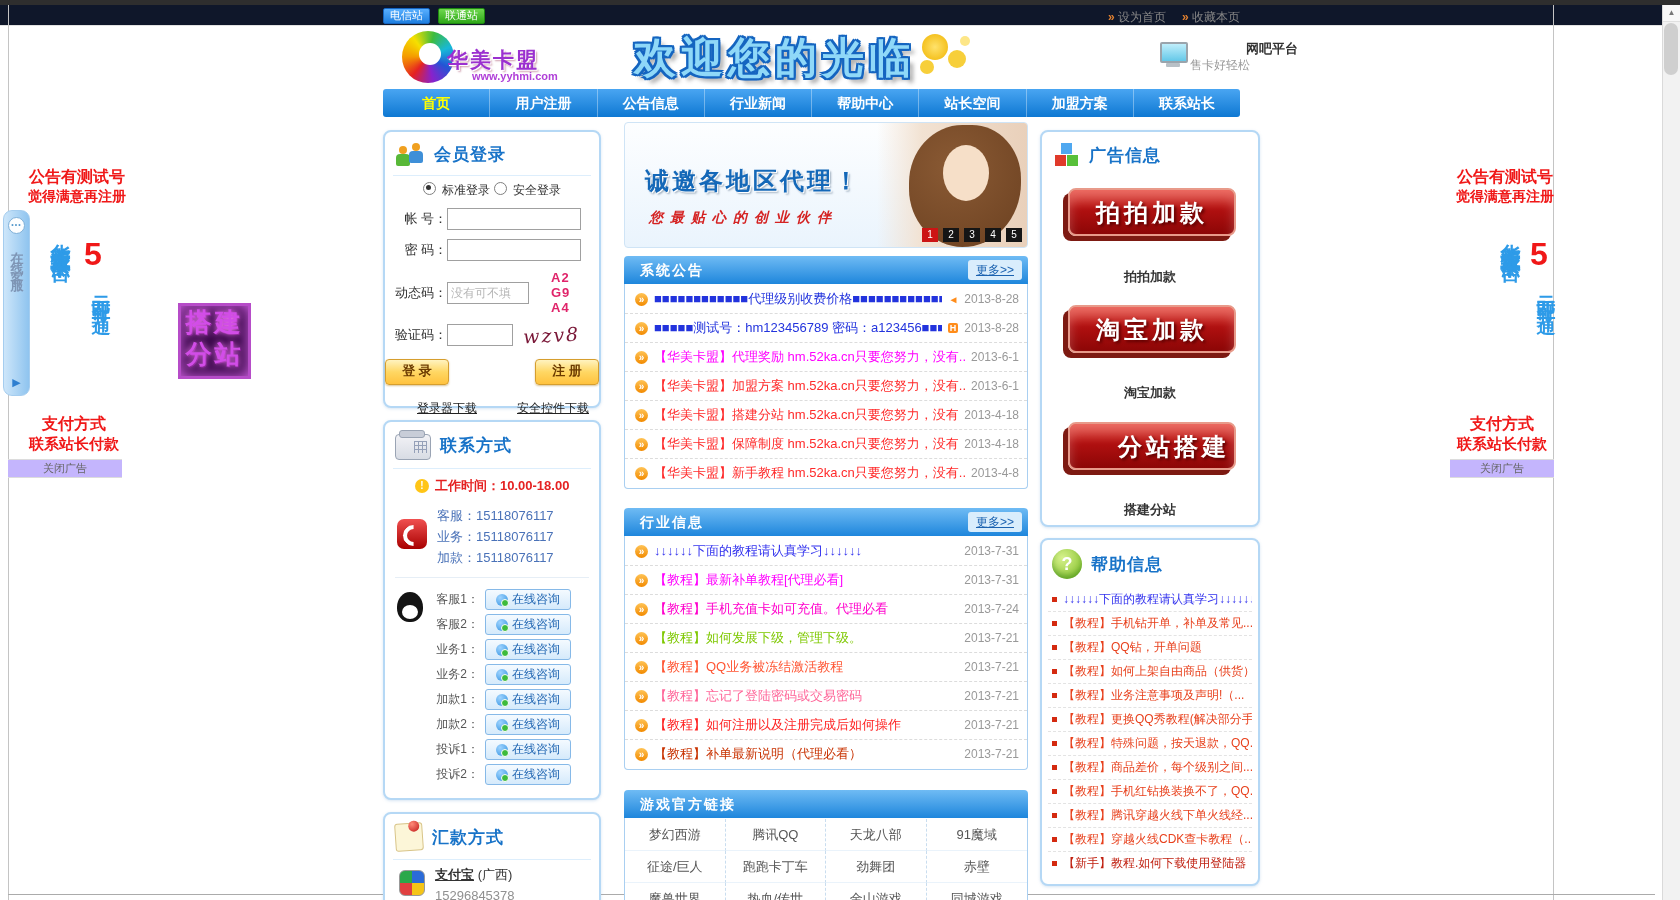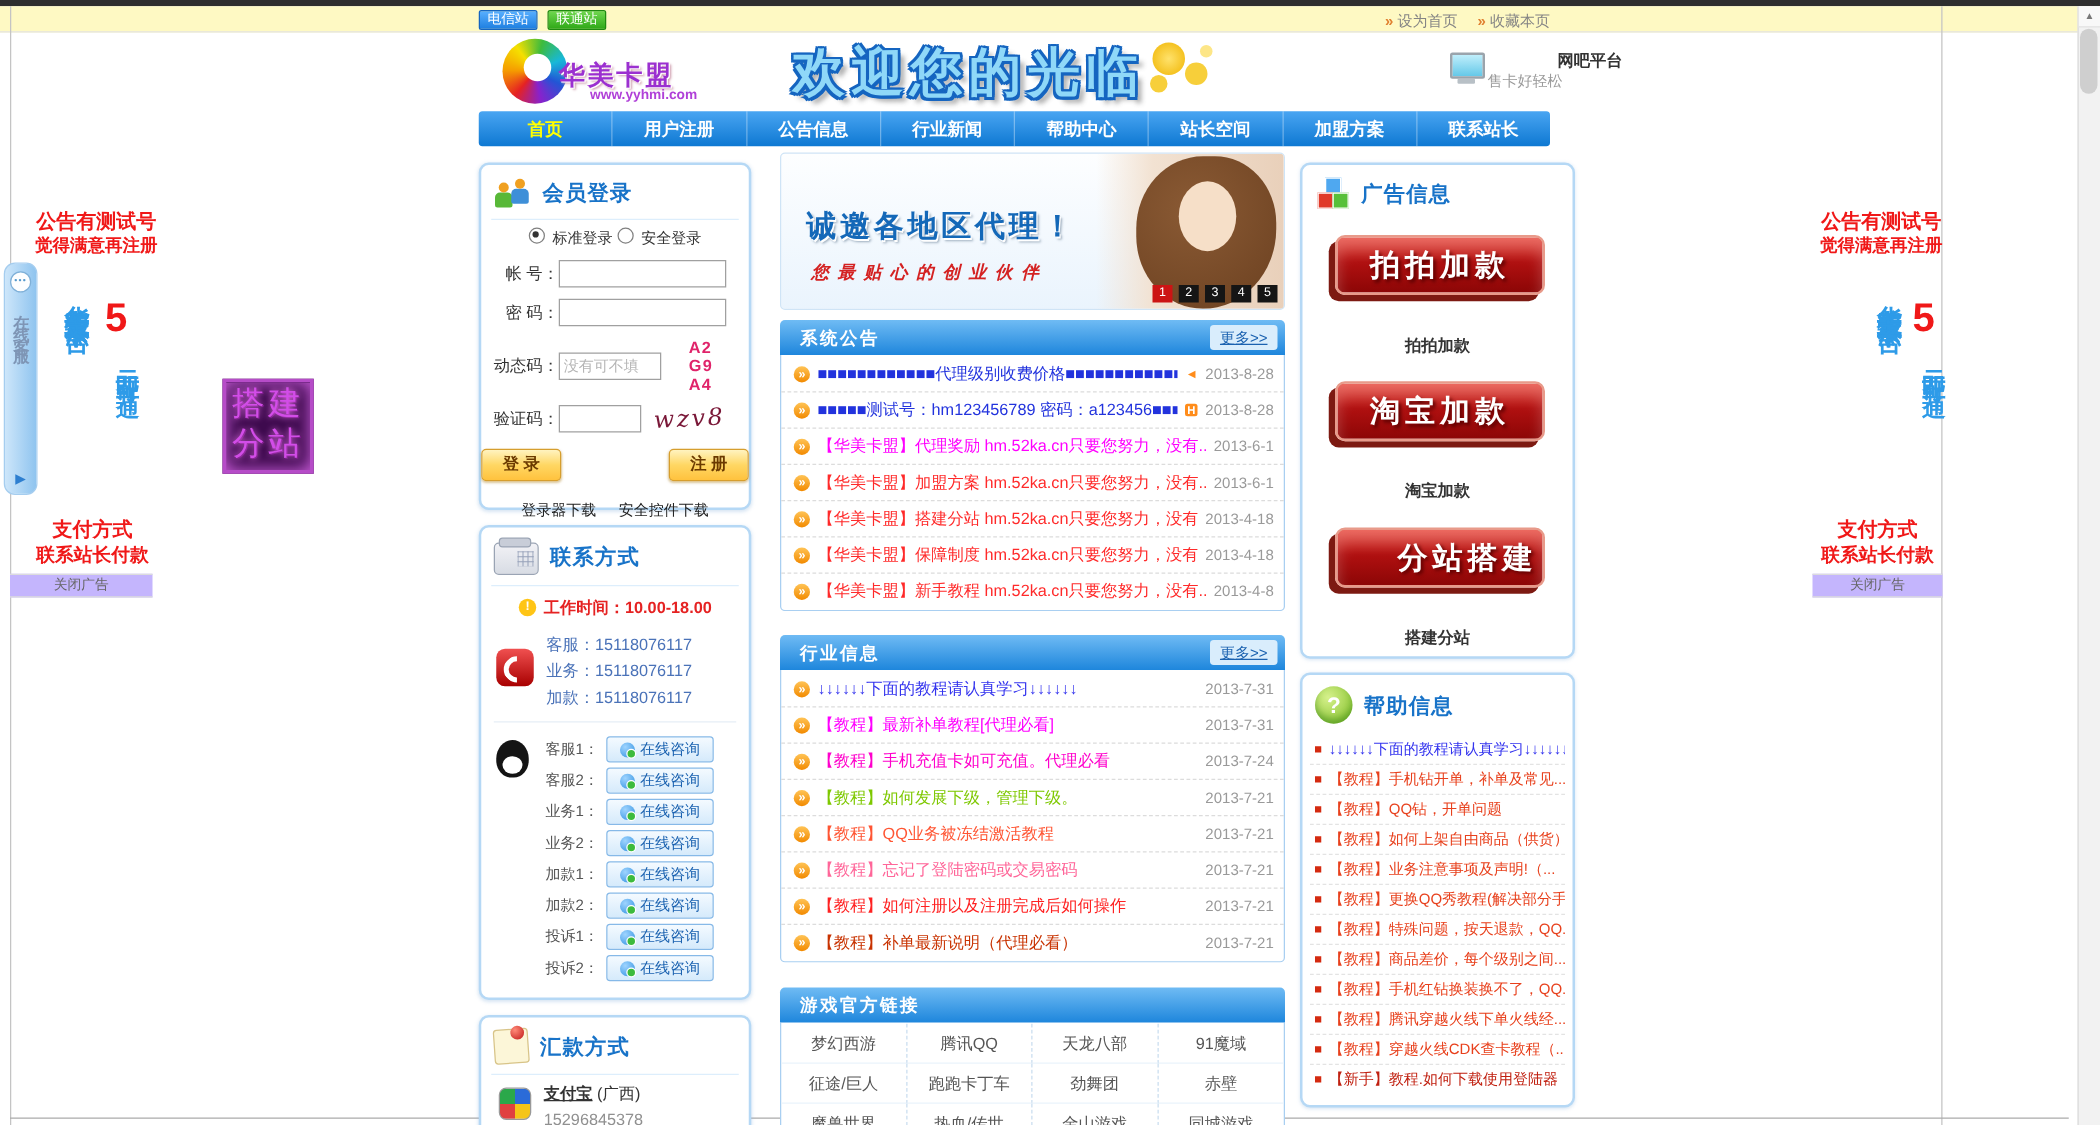--- a/index.html
+++ b/index.html
@@ -1,21 +1,21 @@
 <!DOCTYPE html>
 <html><head>
 <meta charset="utf-8">
 <style>
   html,body{margin:0;padding:0;background:#fff;}
   #page{position:relative;width:1680px;height:900px;background:#fff;overflow:hidden;
         font-family:"Liberation Sans","DejaVu Sans",sans-serif;}
   .abs{position:absolute;}
   
   .topstrip{left:0;top:0;width:100%;height:5px;background:#2e2e2e;}
-  .utility{left:0;top:5px;width:100%;height:20px;background:#fef9c3;border-bottom:1px solid #e2e2e2;text-decoration:underline;}
+  .utility{left:0;top:5px;width:100%;height:20px;background:#0f172a;border-bottom:1px solid #e2e2e2;text-decoration:underline;}
   .tbtn{position:absolute;top:3px;height:14px;line-height:13px;font-size:11px;color:#fff;padding:0 6px;border-radius:2px;cursor:pointer;}
   .tbtn.blue{left:383px;background:linear-gradient(#58afff,#1e7fe0);border:1px solid #1565c0;}
   .tbtn.green{left:438px;background:linear-gradient(#6fd84f,#2fa818);border:1px solid #1e8a10;}
   .toplinks{position:absolute;right:440px;top:4px;display:flex;gap:16px;font-size:12px;color:#858585;}
   .toplinks span{cursor:pointer;}
   .toplinks span::before{content:"» ";color:#e08030;font-weight:bold;}
   .vline{width:1px;background:#c4c4c4;top:5px;height:895px;}
   .hline-bottom{left:8px;top:894px;width:1647px;height:1px;background:#ababab;}
   
   .scroll{right:0;top:5px;width:17px;height:895px;background:#f2f2f2;border-left:1px solid #dadada;}
@@ -68,21 +68,21 @@
   .inp.tiny{width:58px;}
   .inp::placeholder{color:#b5b5b5;}
   .radiorow{display:flex;justify-content:center;align-items:flex-start;gap:4px;margin-top:6px;font-size:12px;color:#333;}
   .radio{width:11px;height:11px;border:1px solid #808080;border-radius:50%;background:#fff;position:relative;margin-right:2px;cursor:pointer;}
   .radio.sel::after{content:"";position:absolute;left:2px;top:2px;width:5px;height:5px;border-radius:50%;background:#333;}
   .hint{color:#e0246a;font-weight:bold;font-size:13px;margin-left:22px;letter-spacing:1px;}
   .captcha{color:#7a1838;font-size:19px;font-style:italic;font-family:"DejaVu Serif",serif;transform:rotate(-3deg);letter-spacing:2px;margin-left:10px;cursor:pointer;}
   .btnrow{display:flex;justify-content:space-between;gap:18px;margin-top:13px;}
   .ybtn{width:62px;height:24px;background:linear-gradient(#fff3c0,#ffd763 50%,#ffc23e);border:1px solid #d69e2e;border-radius:4px;font-weight:bold;font-size:13px;color:#6b3a00;text-align:center;line-height:22px;cursor:pointer;box-shadow:0 1px 2px rgba(160,110,0,.4);}
   .linkrow{display:flex;justify-content:center;gap:18px;margin-top:15px;font-size:12px;color:#222;}
-  .linkrow span{cursor:pointer;}
+  .linkrow span{text-decoration:underline;cursor:pointer;margin-left:22px;}
   .hdsep{height:1px;background:#ddeefc;margin:2px 8px 0;}
   
   .worktime{display:flex;align-items:center;gap:6px;margin:8px 0 0 30px;color:#e52222;font-weight:bold;font-size:13px;}
   .warn{width:14px;height:14px;border-radius:50%;background:#ffc516;color:#fff;font-weight:bold;font-size:10px;line-height:14px;text-align:center;flex:none;}
   .warn::after{content:"!";}
   .phoneblock{display:flex;gap:10px;margin:10px 0 0 12px;}
   .redphone{width:30px;height:30px;border-radius:7px;background:linear-gradient(#f05050,#a80000);position:relative;flex:none;margin-top:14px;}
   .redphone::after{content:"";position:absolute;left:6px;top:6px;width:13px;height:13px;border:4px solid #fff;border-radius:50%;border-top-color:transparent;border-right-color:transparent;transform:rotate(45deg);}
   .plines div{font-size:13px;color:#4a72b8;line-height:21px;}
   .cdivider{height:1px;background:#e6eef6;margin:9px 10px;}
@@ -149,21 +149,21 @@
   .stext{writing-mode:vertical-rl;text-orientation:upright;font-size:13px;font-weight:bold;color:#7e95b5;letter-spacing:9px;margin-top:8px;flex:1;}
   .sarrow{color:#2e7fd0;font-size:11px;}
   .vbrand{writing-mode:vertical-rl;text-orientation:upright;font-weight:bold;font-size:20px;color:#2e9be8;letter-spacing:2px;height:218px;text-shadow:1px 1px 0 #fff;}
   .five{font-size:32px;color:#f01818;font-weight:bold;}
   .vopen{writing-mode:vertical-rl;text-orientation:upright;font-weight:bold;font-size:19px;color:#2e9be8;letter-spacing:5px;height:152px;}
   .paynote{width:112px;text-align:center;color:#f01818;font-weight:bold;}
   .paynote .p1{font-size:16px;}
   .paynote .p2{font-size:15px;}
   .closead{height:17px;background:#c4b5fd;border-top:1px solid #dcdcdc;border-bottom:1px solid #dcdcdc;font-size:11px;color:#666;text-align:center;line-height:17px;cursor:pointer;}
   .badge{left:178px;top:303px;width:73px;height:76px;background:#3e0a4e;border:3px solid #b64cc8;box-shadow:inset 0 0 14px #d060e0;box-sizing:border-box;text-align:center;cursor:pointer;}
-  .badge div{font-size:26px;font-weight:normal;color:#d24de8;line-height:32px;text-shadow:0 0 6px #ff80ff,1px 1px 0 #701080;letter-spacing:3px;}
+  .badge div{font-size:26px;font-weight:bold;color:#d24de8;line-height:32px;text-shadow:0 0 6px #ff80ff,1px 1px 0 #701080;letter-spacing:3px;}
 </style>
 </head>
 <body>
 
 <div id="page">
 
   <div class="abs topstrip"></div>
   <div class="abs utility">
     <div class="tbtn blue">电信站</div>
     <div class="tbtn green">联通站</div>

